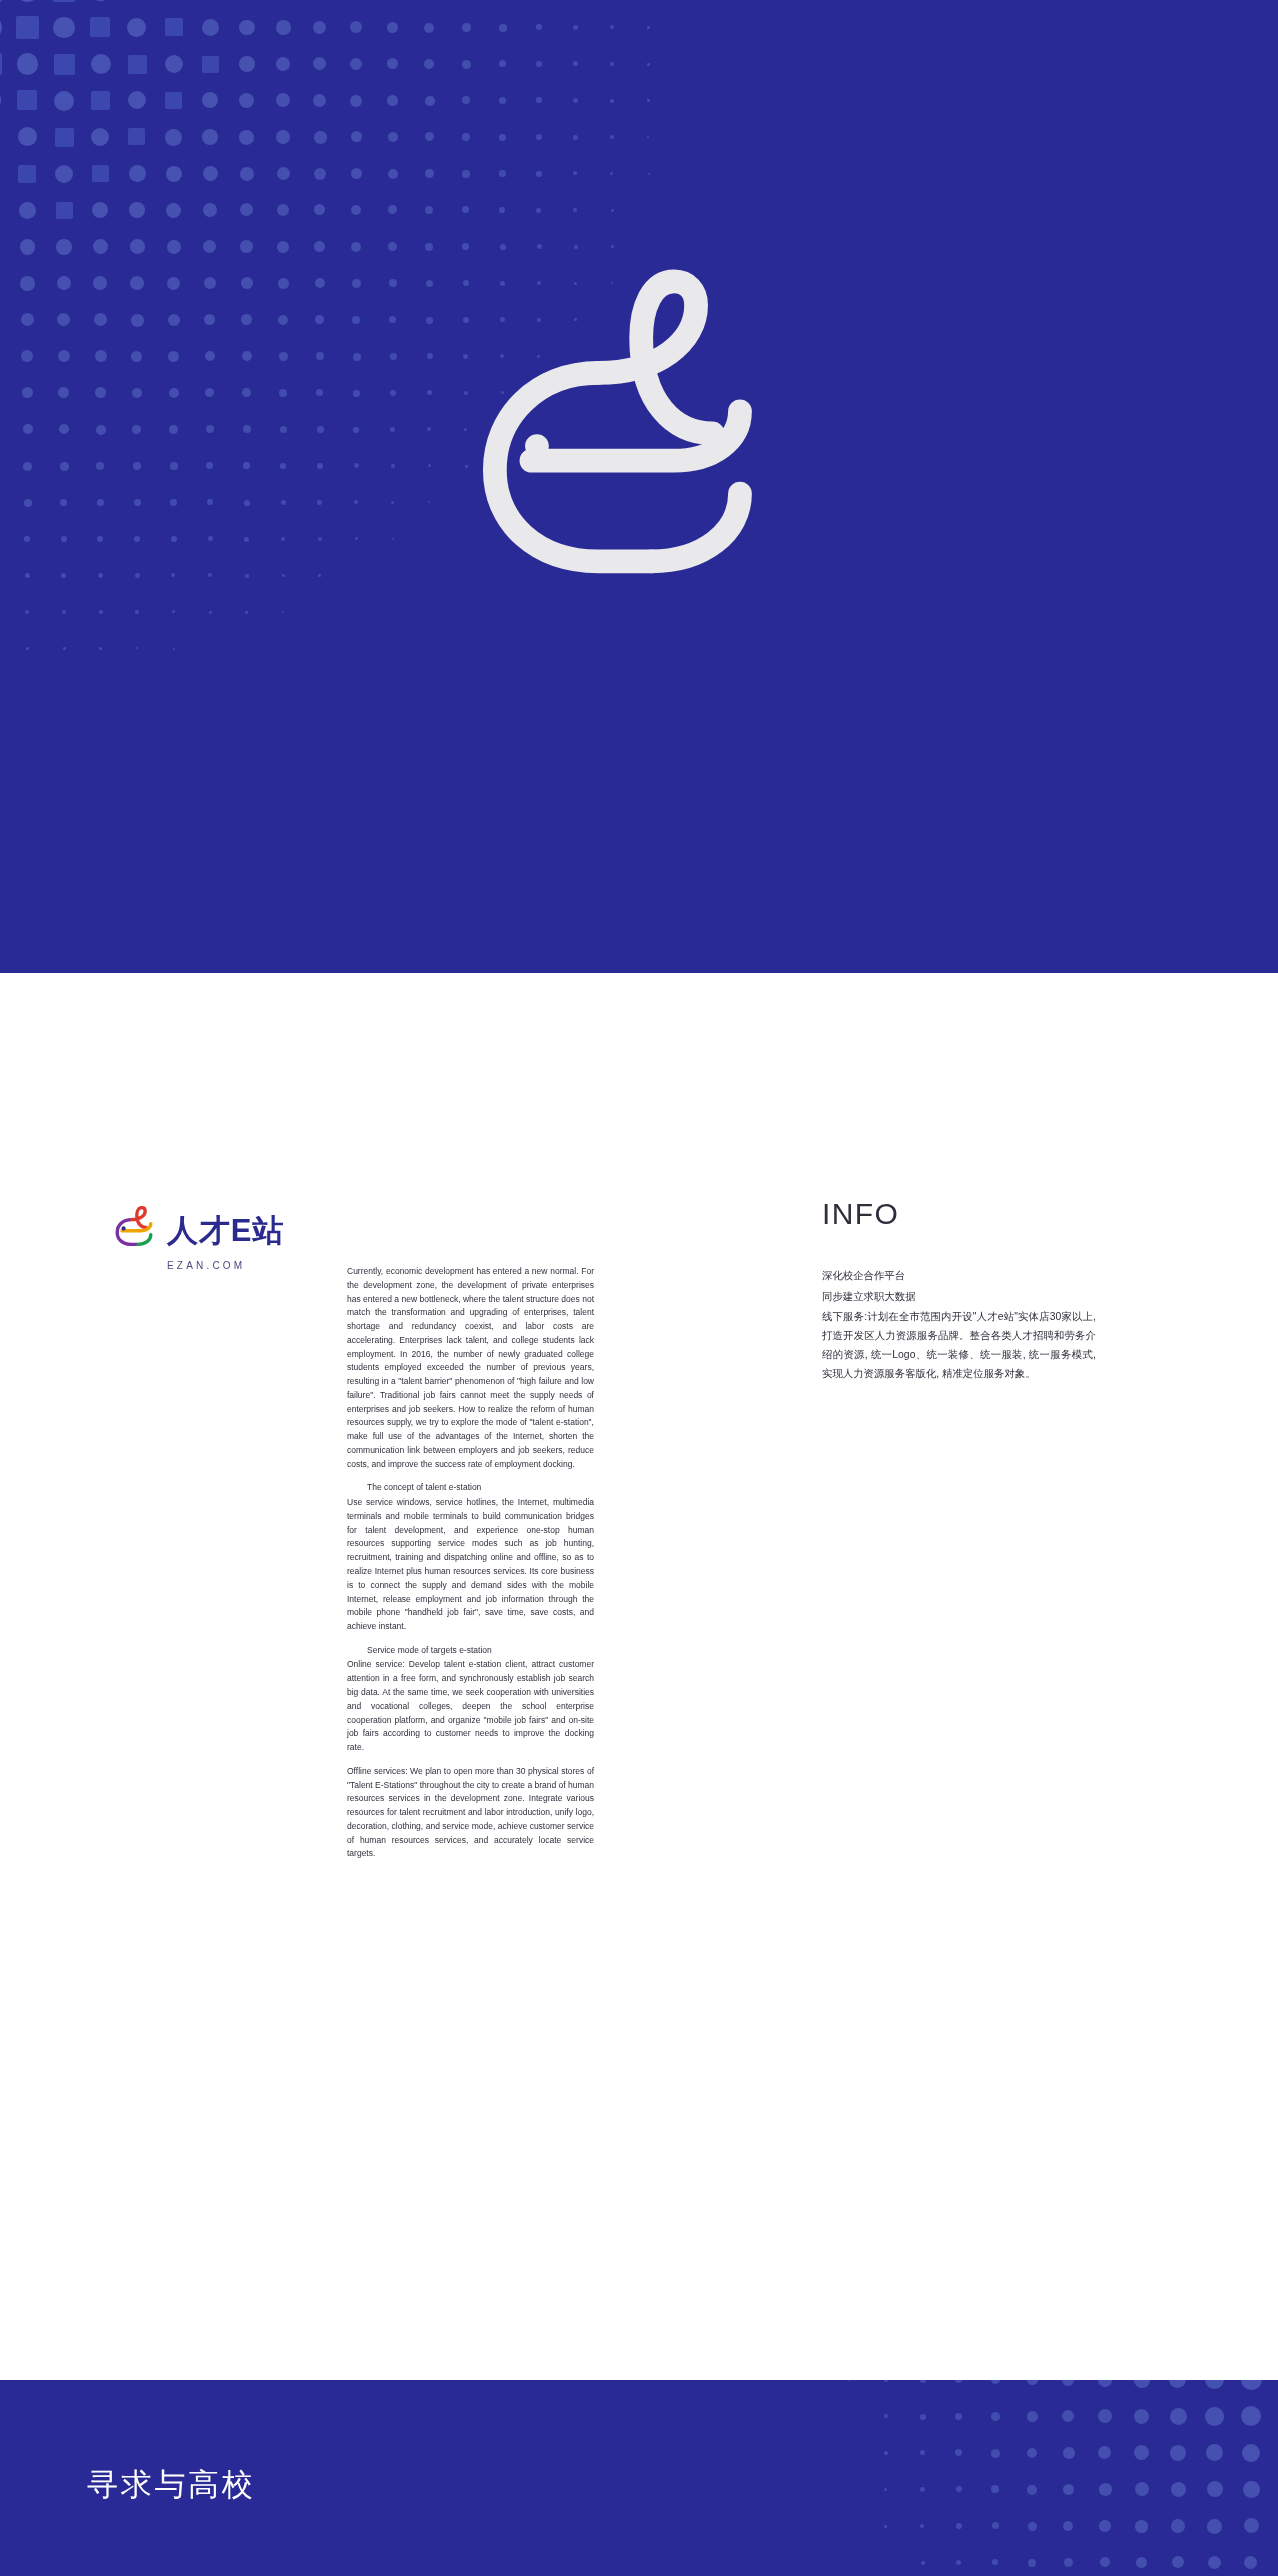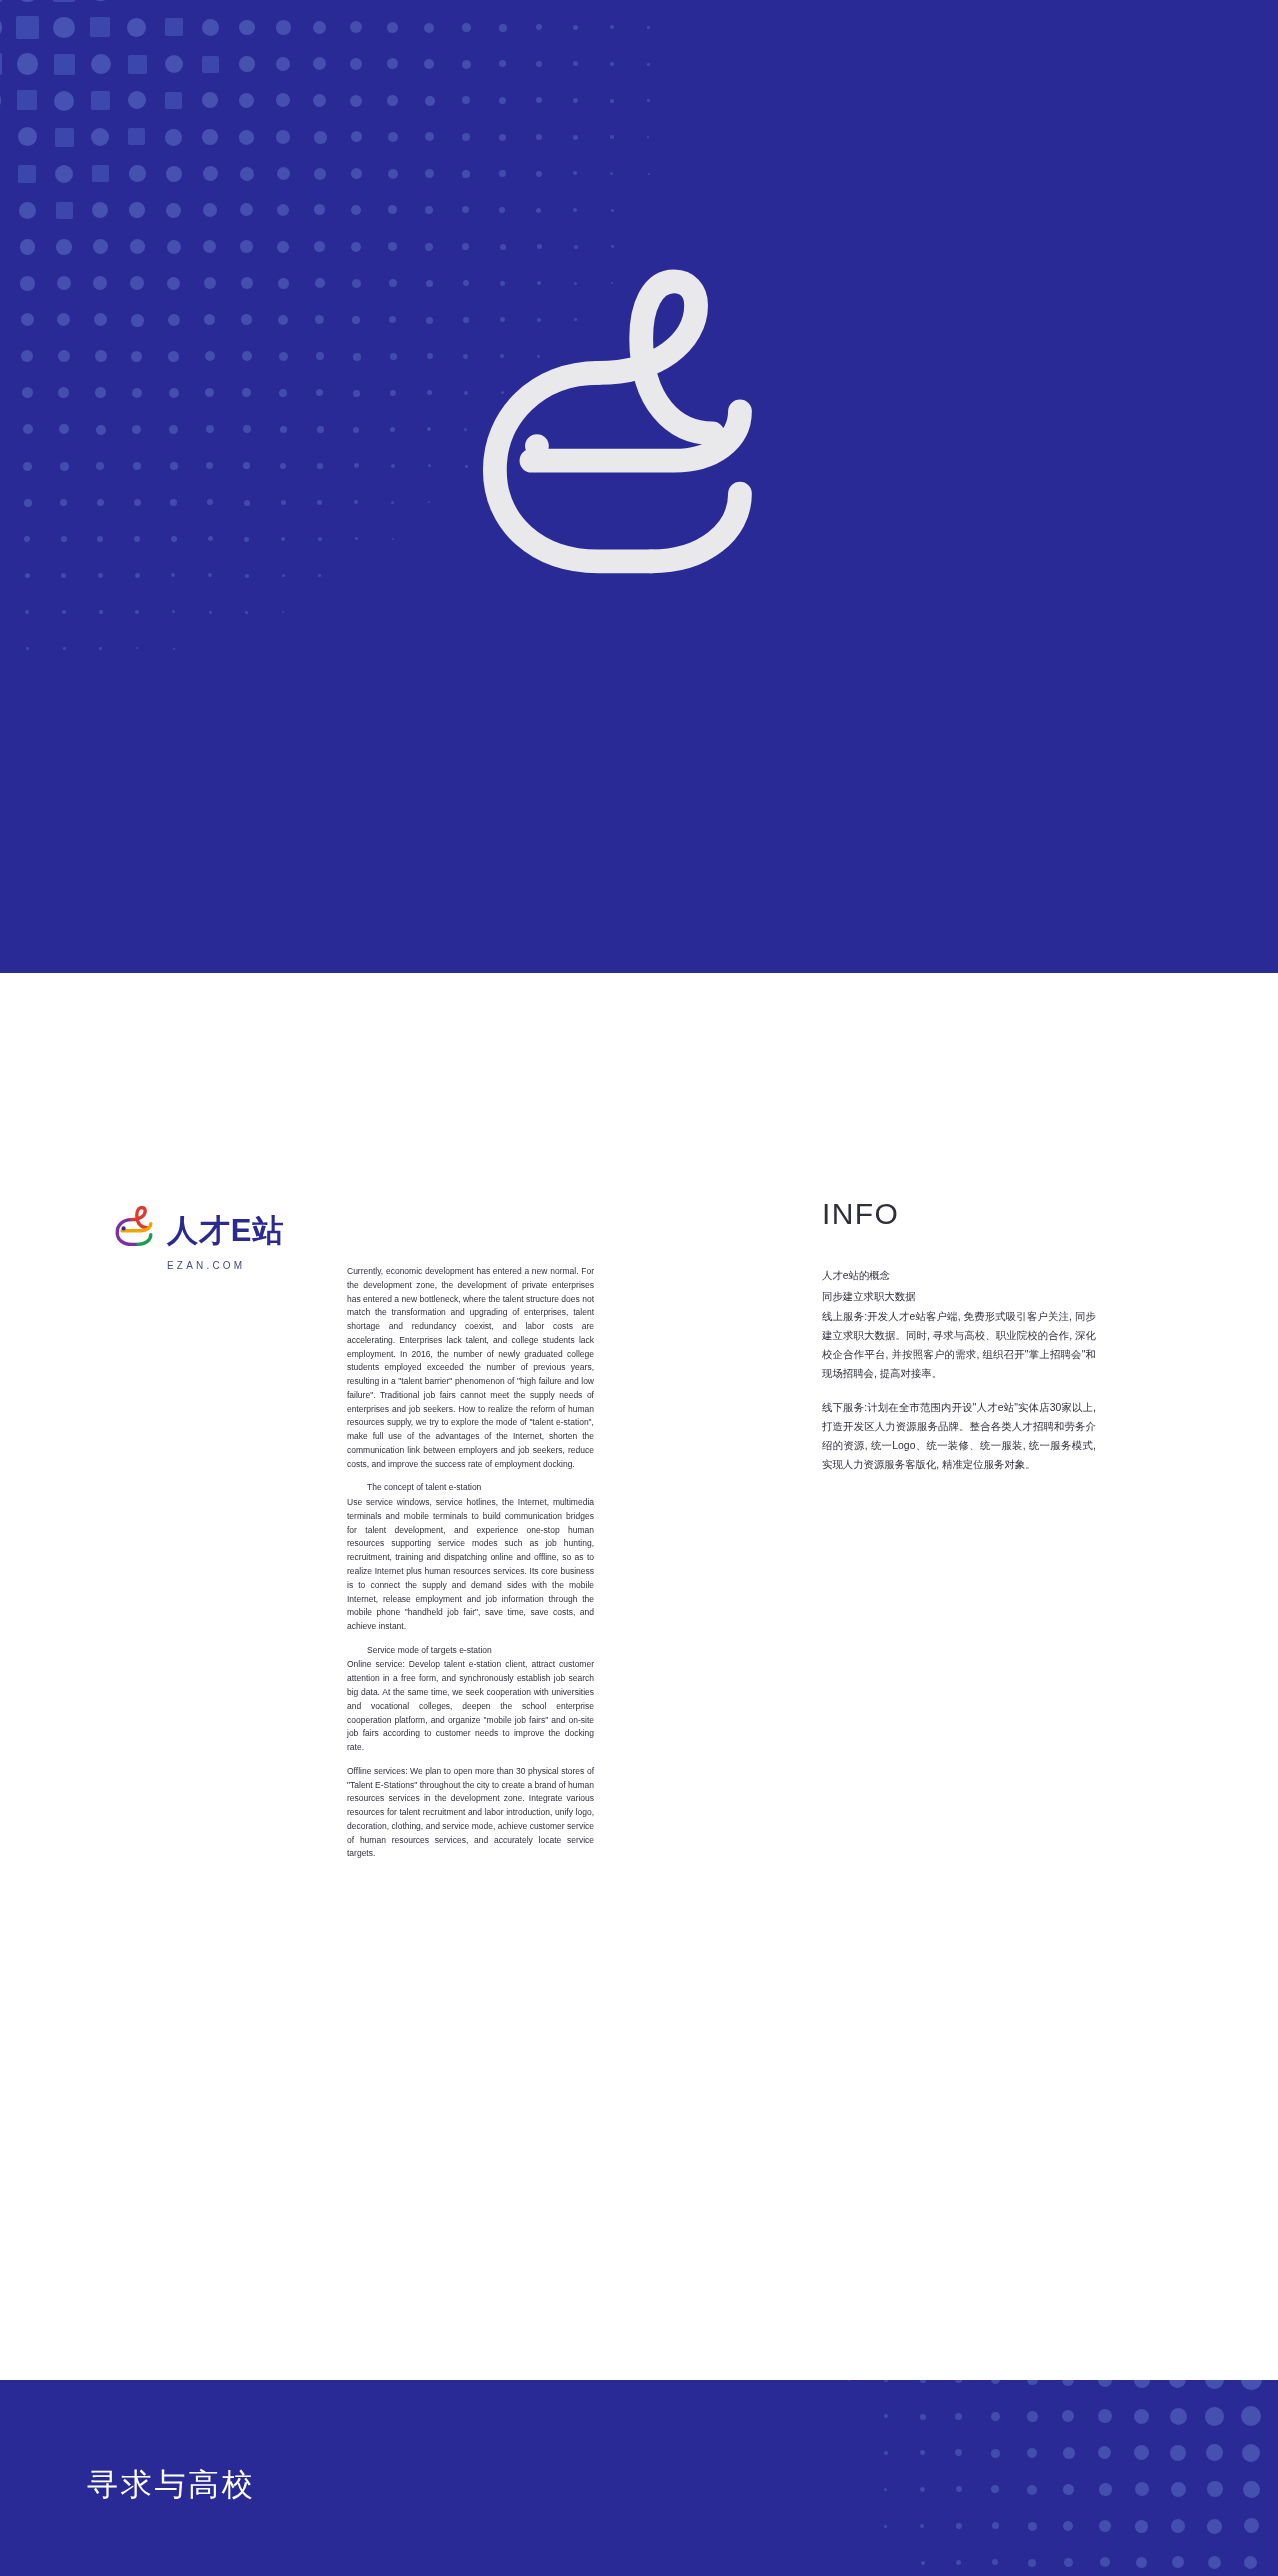--- a/index.html
+++ b/index.html
@@ -482,23 +482,22 @@
       <p class="sub">The concept of talent e-station</p>
       <p>Use service windows, service hotlines, the Internet, multimedia terminals and mobile terminals to build communication bridges for talent development, and experience one-stop human resources supporting service modes such as job hunting, recruitment, training and dispatching online and offline, so as to realize Internet plus human resources services. Its core business is to connect the supply and demand sides with the mobile Internet, release employment and job information through the mobile phone "handheld job fair", save time, save costs, and achieve instant.</p>
       <p class="sub">Service mode of targets e-station</p>
       <p>Online service: Develop talent e-station client, attract customer attention in a free form, and synchronously establish job search big data. At the same time, we seek cooperation with universities and vocational colleges, deepen the school enterprise cooperation platform, and organize "mobile job fairs" and on-site job fairs according to customer needs to improve the docking rate.</p>
       <p class="tight">Offline services: We plan to open more than 30 physical stores of "Talent E-Stations" throughout the city to create a brand of human resources services in the development zone. Integrate various resources for talent recruitment and labor introduction, unify logo, decoration, clothing, and service mode, achieve customer service of human resources services, and accurately locate service targets.</p>
     </div>
 
     <div class="info-head">INFO</div>
 
     <div class="col-cn">
-      <p class="head">人才e站的概念</p>
+      <p class="head">深化校企合作平台</p>
       <p class="head">同步建立求职大数据</p>
-      <p>线上服务:开发人才e站客户端, 免费形式吸引客户关注, 同步建立求职大数据。同时, 寻求与高校、职业院校的合作, 深化校企合作平台, 并按照客户的需求, 组织召开"掌上招聘会"和现场招聘会, 提高对接率。</p>
       <p class="last">线下服务:计划在全市范围内开设"人才e站"实体店30家以上, 打造开发区人力资源服务品牌。整合各类人才招聘和劳务介绍的资源, 统一Logo、统一装修、统一服装, 统一服务模式, 实现人力资源服务客版化, 精准定位服务对象。</p>
     </div>
 
   </div>
 
   <div class="footer">
     <div class="footer-dots" id="footDots">
         <span style="width: 2.2px; height: 2.2px; left: 154px; top: 118px; opacity: 0.7;"></span>
         <span style="width: 3.8px; height: 3.8px; left: 190px; top: 117px; opacity: 0.72;"></span>
         <span style="width: 5.6px; height: 5.6px; left: 226px; top: 116px; opacity: 0.73;"></span>

